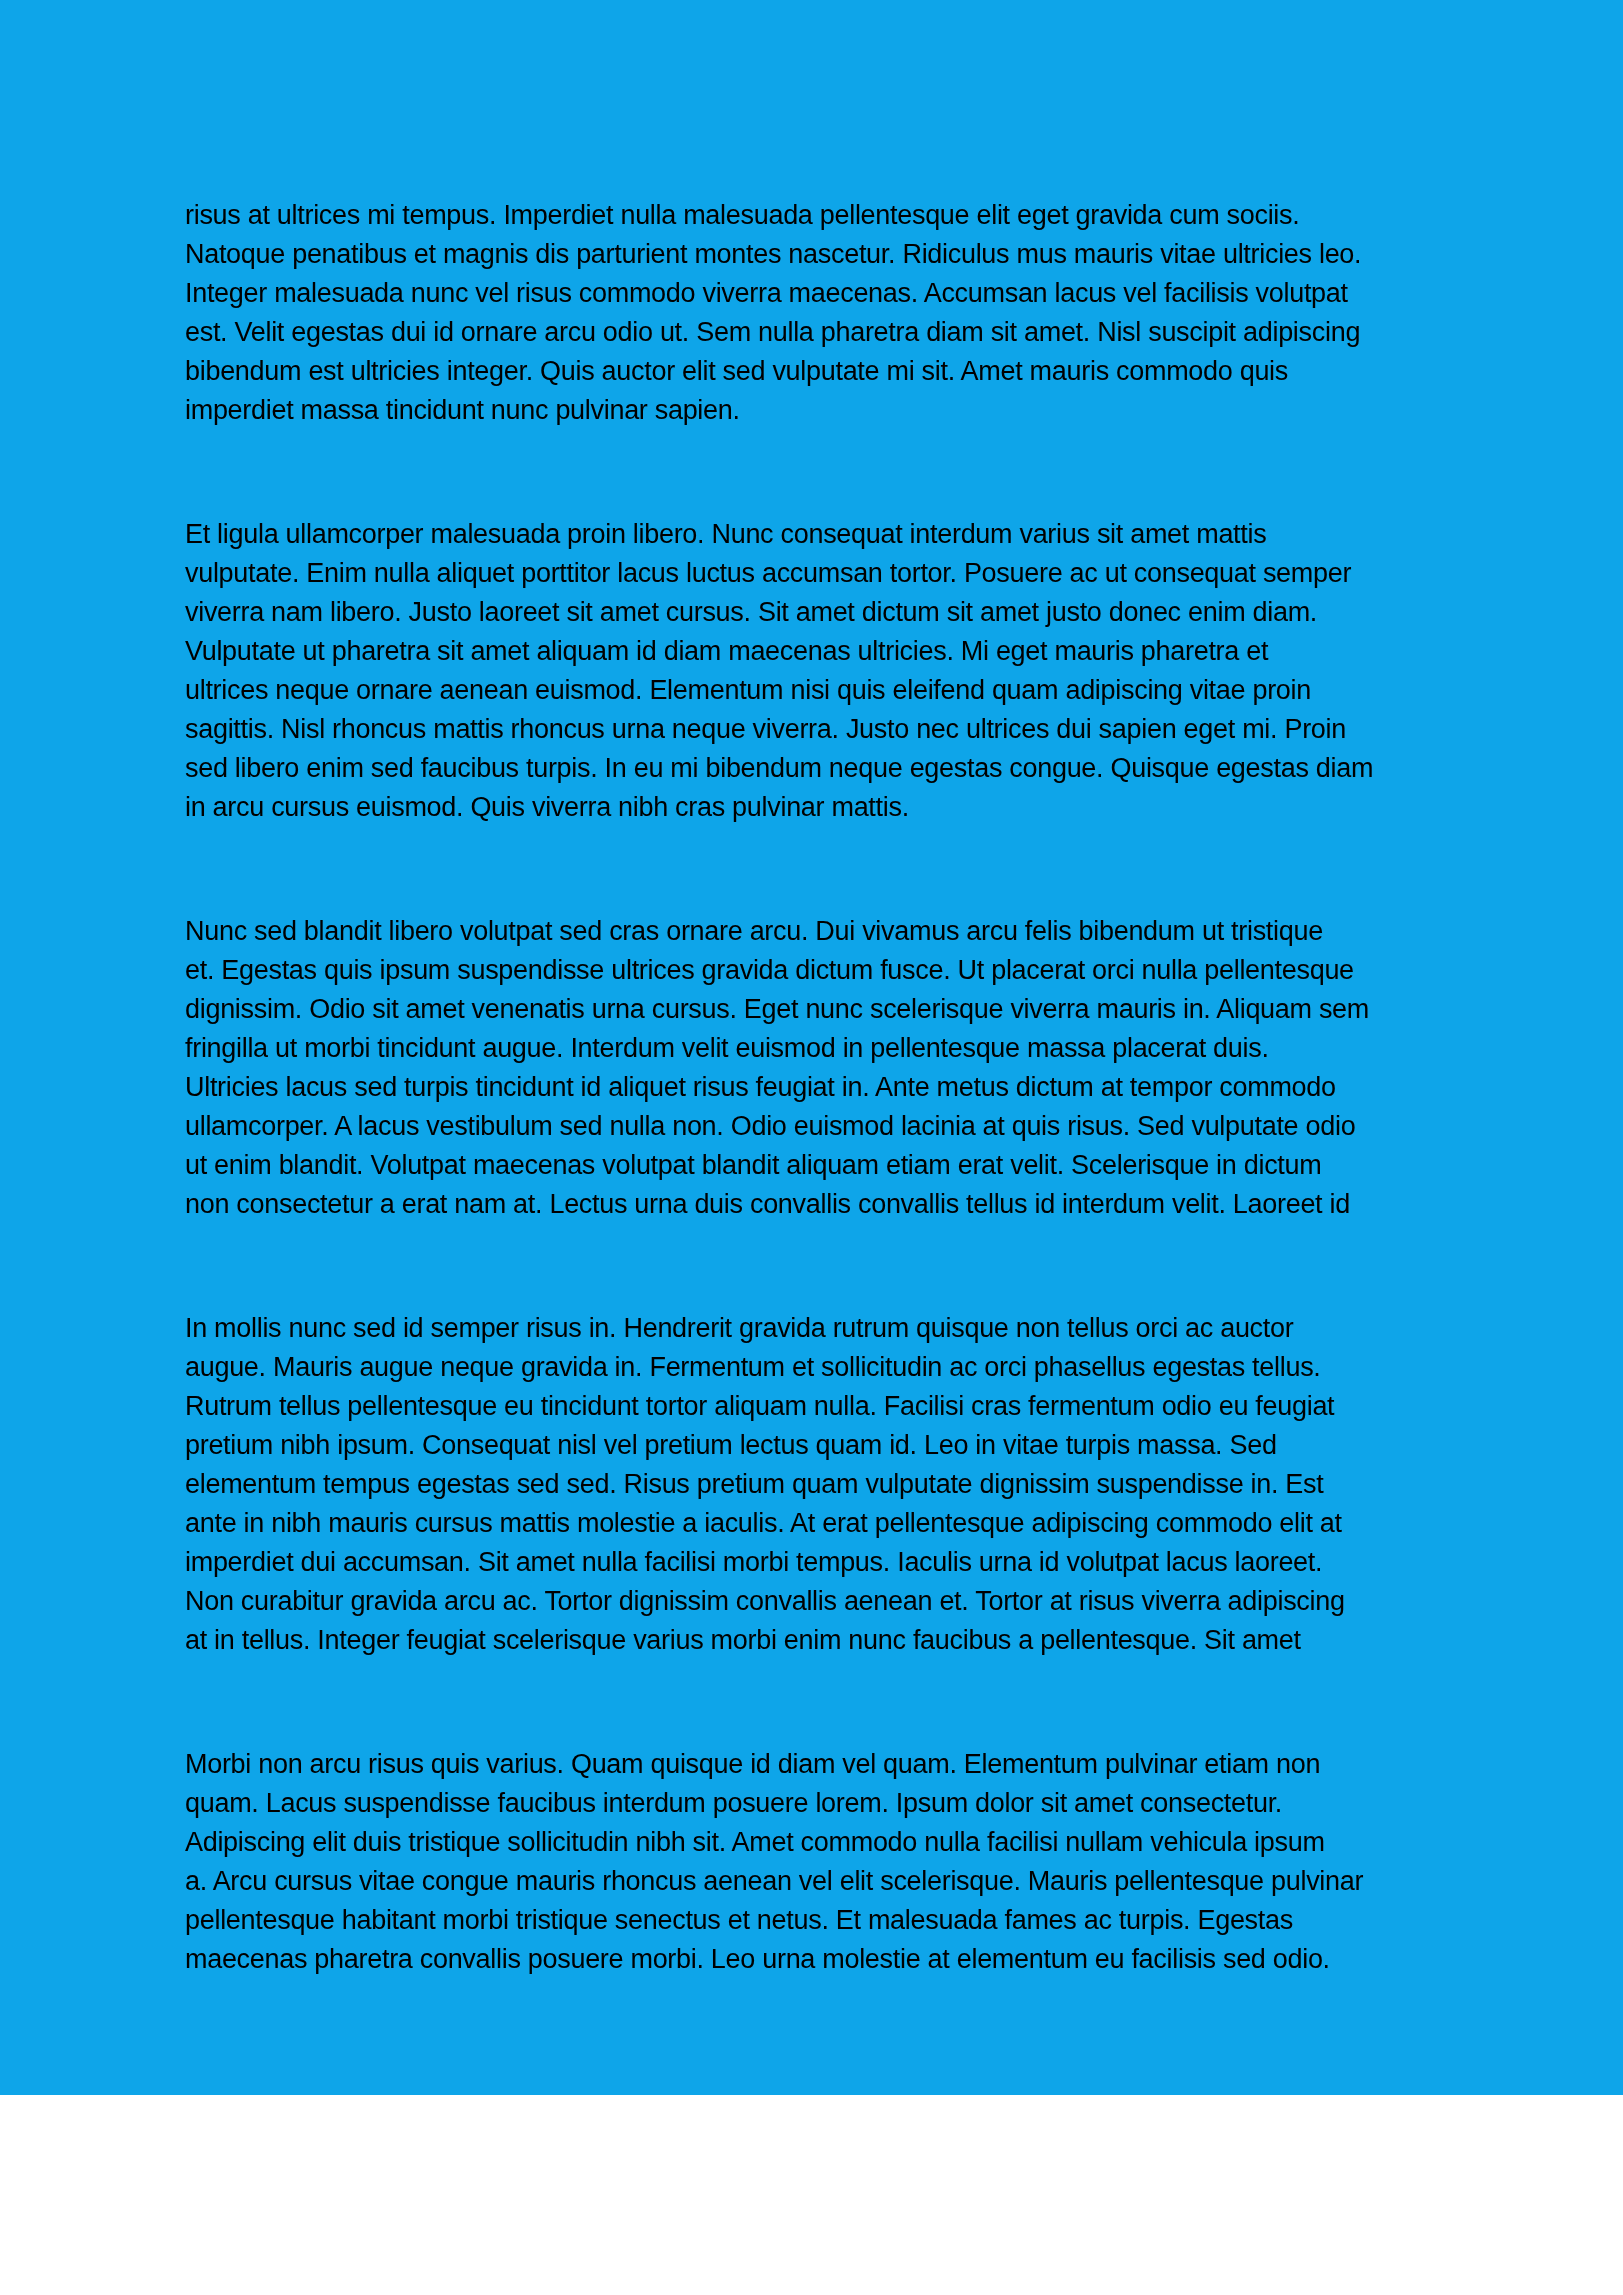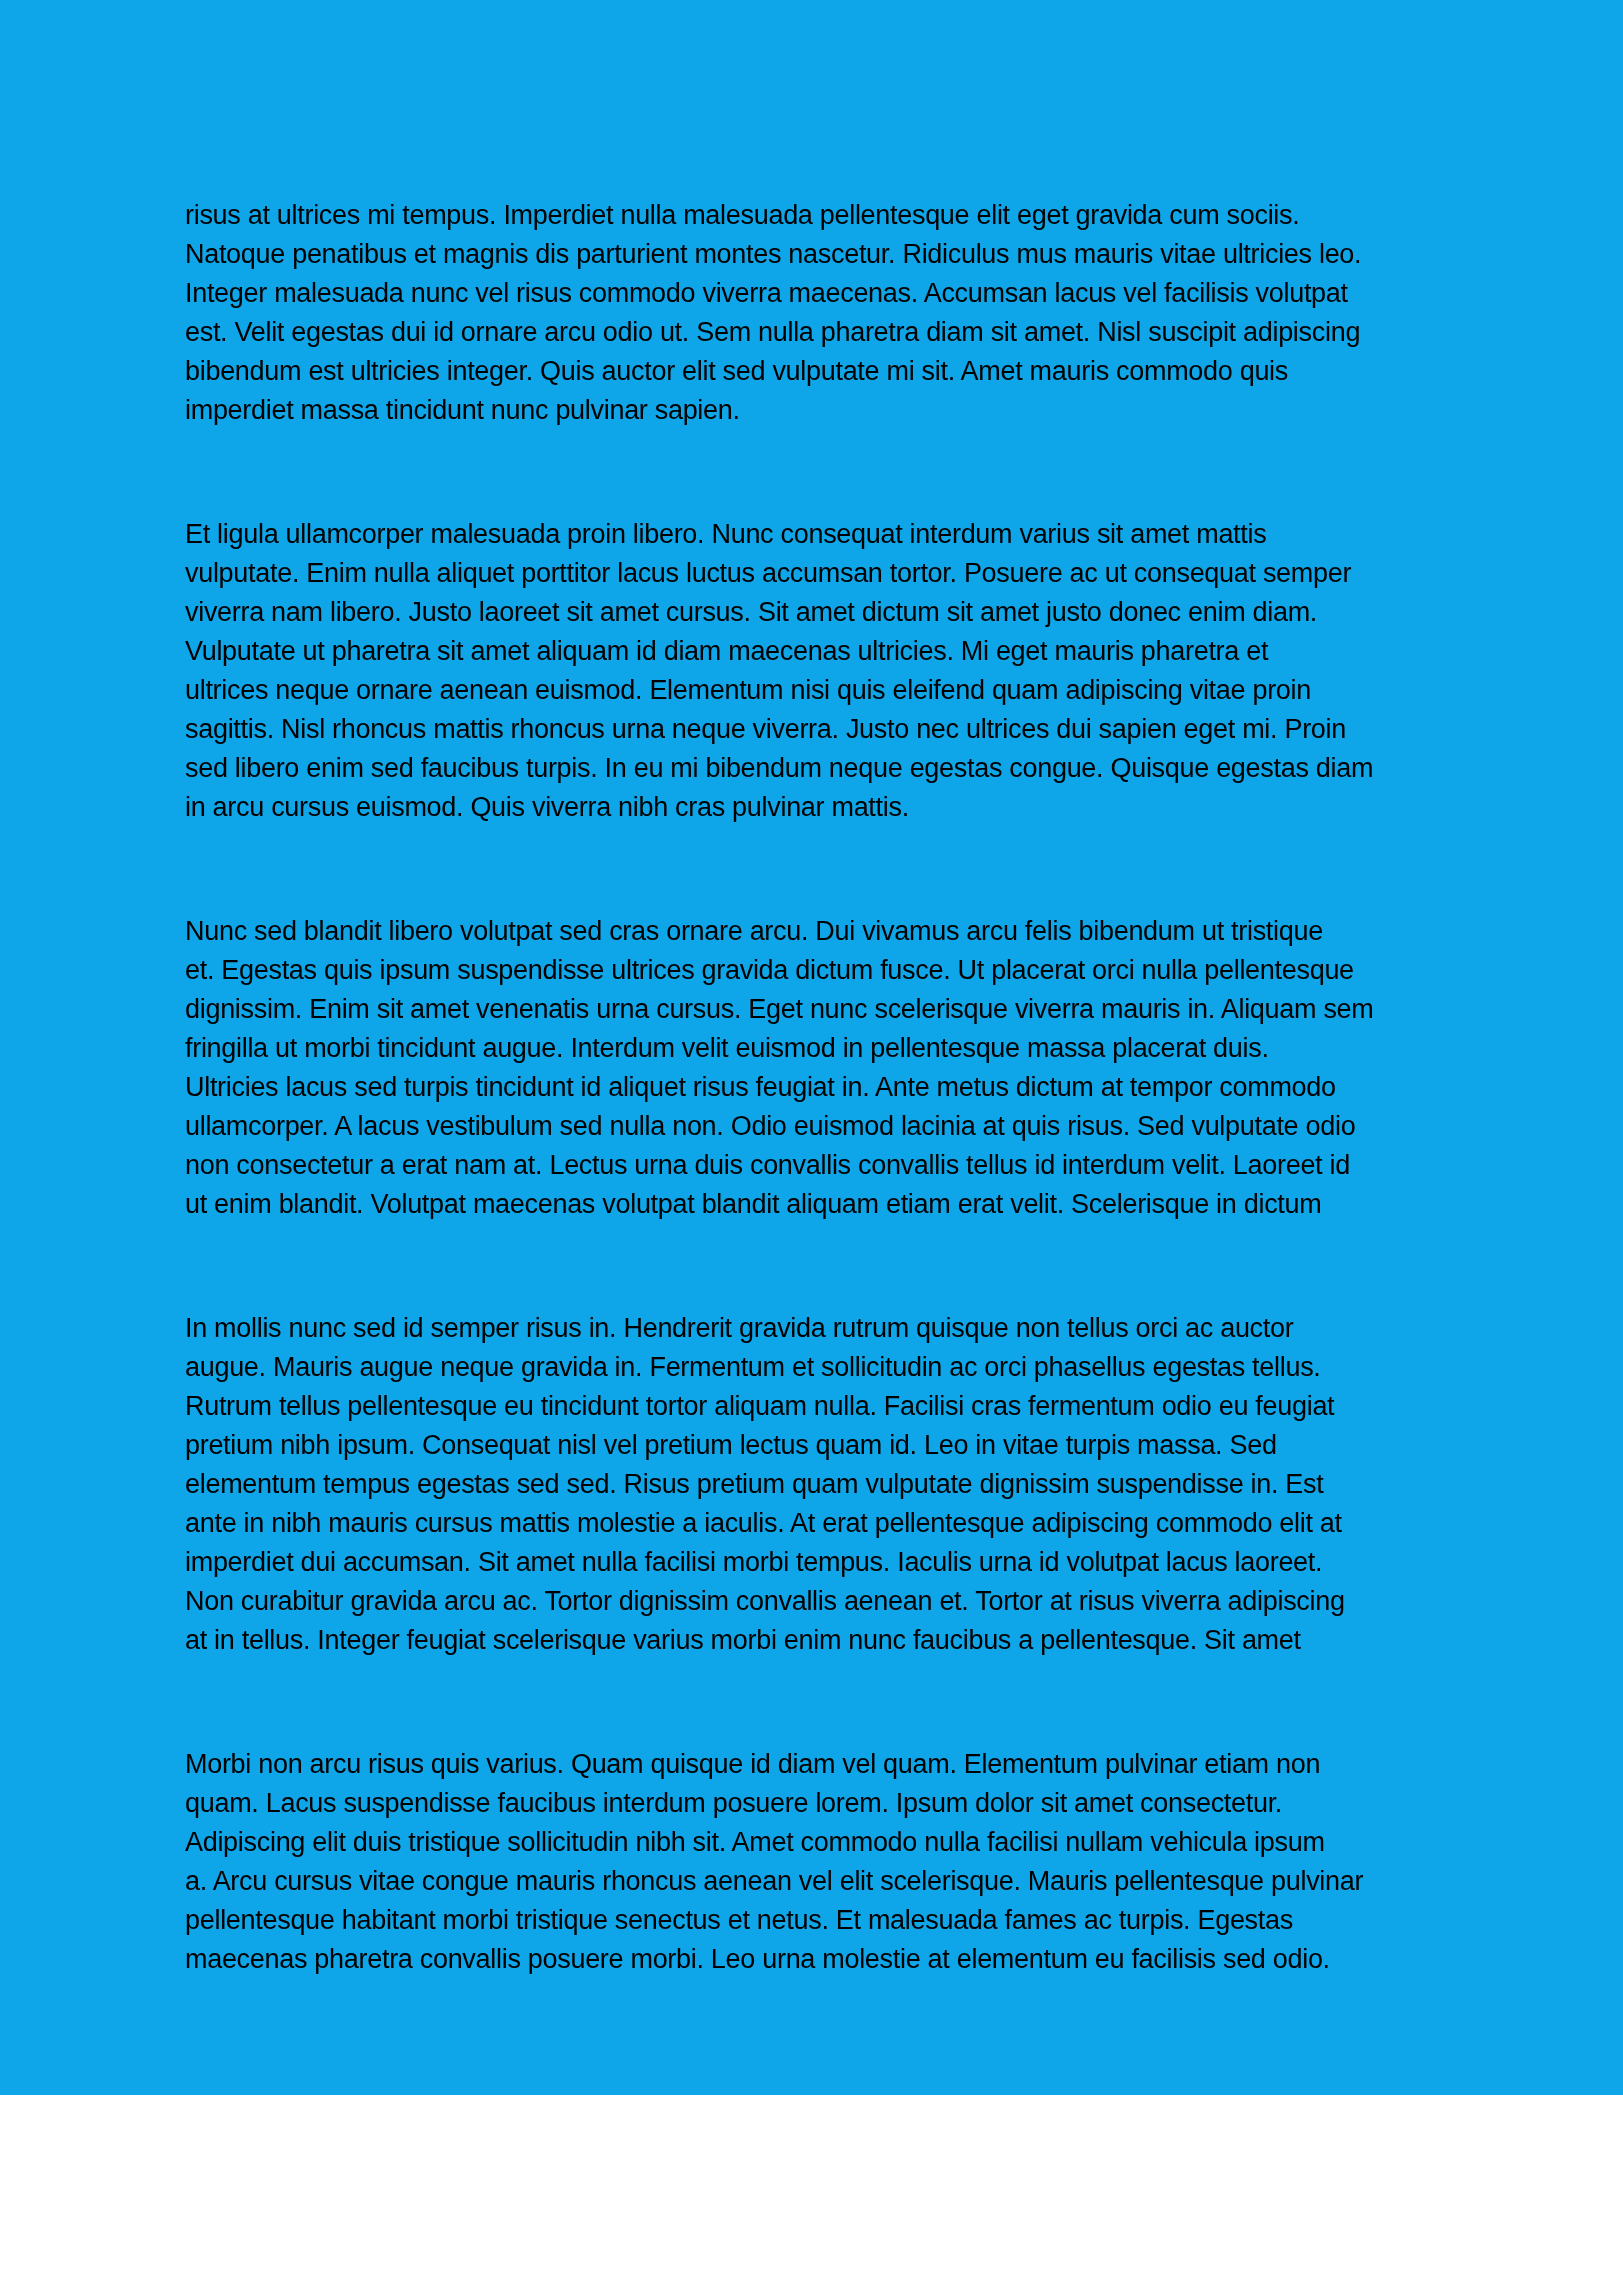--- a/index.html
+++ b/index.html
@@ -53,26 +53,26 @@
         <span class="text-line">viverra nam libero. Justo laoreet sit amet cursus. Sit amet dictum sit amet justo donec enim diam.</span>
         <span class="text-line">Vulputate ut pharetra sit amet aliquam id diam maecenas ultricies. Mi eget mauris pharetra et</span>
         <span class="text-line">ultrices neque ornare aenean euismod. Elementum nisi quis eleifend quam adipiscing vitae proin</span>
         <span class="text-line">sagittis. Nisl rhoncus mattis rhoncus urna neque viverra. Justo nec ultrices dui sapien eget mi. Proin</span>
         <span class="text-line">sed libero enim sed faucibus turpis. In eu mi bibendum neque egestas congue. Quisque egestas diam</span>
         <span class="text-line">in arcu cursus euismod. Quis viverra nibh cras pulvinar mattis.</span>
       </p>
       <p class="paragraph">
         <span class="text-line">Nunc sed blandit libero volutpat sed cras ornare arcu. Dui vivamus arcu felis bibendum ut tristique</span>
         <span class="text-line">et. Egestas quis ipsum suspendisse ultrices gravida dictum fusce. Ut placerat orci nulla pellentesque</span>
-        <span class="text-line">dignissim. Enim sit amet venenatis urna cursus. Eget nunc scelerisque viverra mauris in. Aliquam sem</span>
+        <span class="text-line">dignissim. Odio sit amet venenatis urna cursus. Eget nunc scelerisque viverra mauris in. Aliquam sem</span>
         <span class="text-line">fringilla ut morbi tincidunt augue. Interdum velit euismod in pellentesque massa placerat duis.</span>
         <span class="text-line">Ultricies lacus sed turpis tincidunt id aliquet risus feugiat in. Ante metus dictum at tempor commodo</span>
         <span class="text-line">ullamcorper. A lacus vestibulum sed nulla non. Odio euismod lacinia at quis risus. Sed vulputate odio</span>
+        <span class="text-line">ut enim blandit. Volutpat maecenas volutpat blandit aliquam etiam erat velit. Scelerisque in dictum</span>
         <span class="text-line">non consectetur a erat nam at. Lectus urna duis convallis convallis tellus id interdum velit. Laoreet id</span>
-        <span class="text-line">ut enim blandit. Volutpat maecenas volutpat blandit aliquam etiam erat velit. Scelerisque in dictum</span>
       </p>
       <p class="paragraph">
         <span class="text-line">In mollis nunc sed id semper risus in. Hendrerit gravida rutrum quisque non tellus orci ac auctor</span>
         <span class="text-line">augue. Mauris augue neque gravida in. Fermentum et sollicitudin ac orci phasellus egestas tellus.</span>
         <span class="text-line">Rutrum tellus pellentesque eu tincidunt tortor aliquam nulla. Facilisi cras fermentum odio eu feugiat</span>
         <span class="text-line">pretium nibh ipsum. Consequat nisl vel pretium lectus quam id. Leo in vitae turpis massa. Sed</span>
         <span class="text-line">elementum tempus egestas sed sed. Risus pretium quam vulputate dignissim suspendisse in. Est</span>
         <span class="text-line">ante in nibh mauris cursus mattis molestie a iaculis. At erat pellentesque adipiscing commodo elit at</span>
         <span class="text-line">imperdiet dui accumsan. Sit amet nulla facilisi morbi tempus. Iaculis urna id volutpat lacus laoreet.</span>
         <span class="text-line">Non curabitur gravida arcu ac. Tortor dignissim convallis aenean et. Tortor at risus viverra adipiscing</span>

